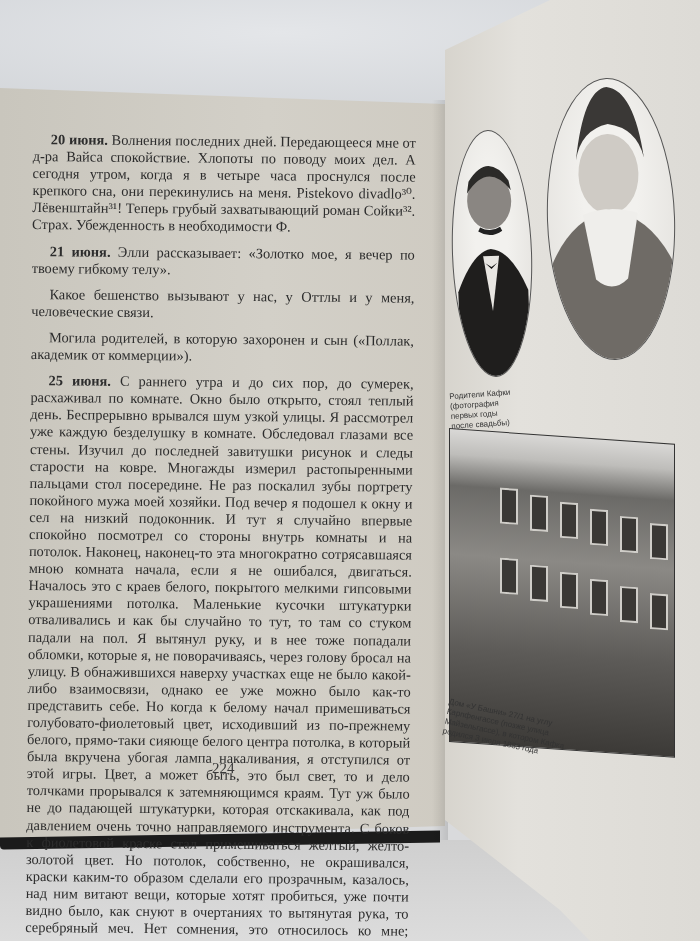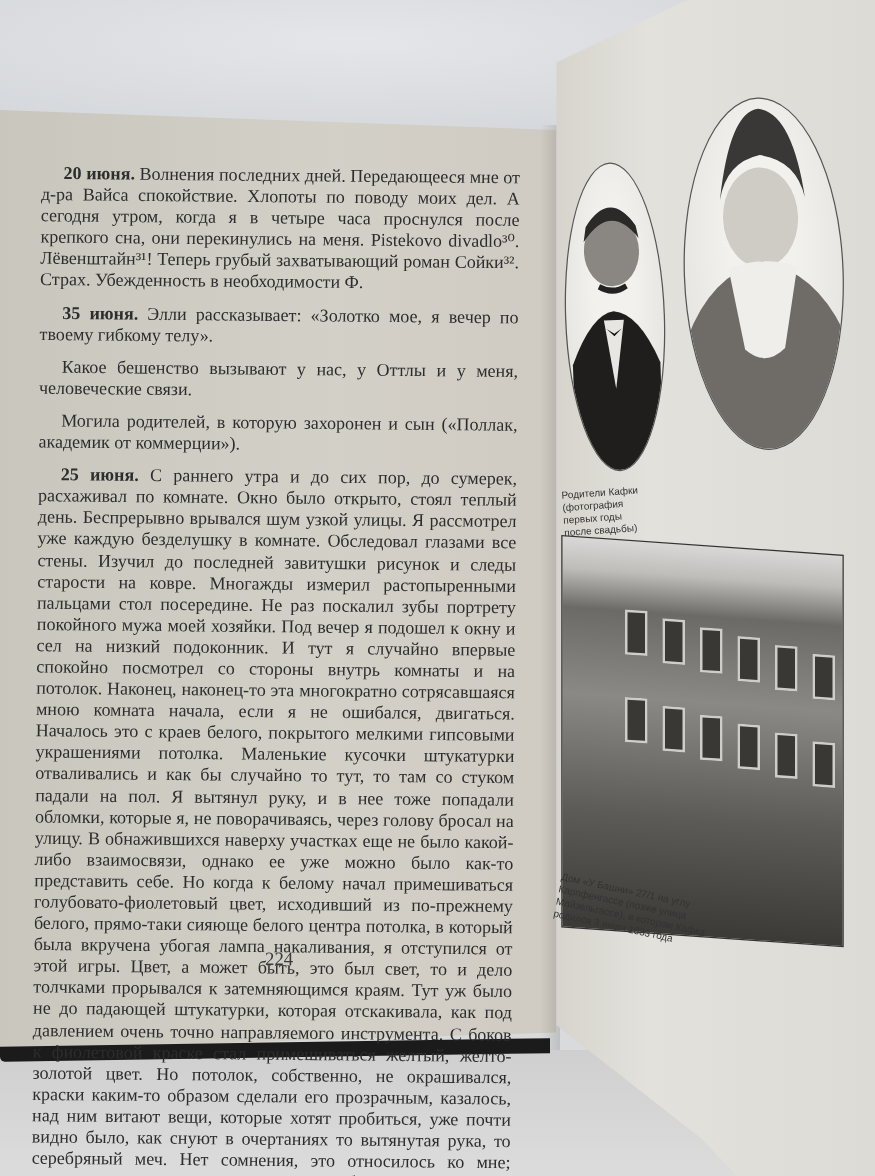--- a/index.html
+++ b/index.html
@@ -44,21 +44,21 @@
 
 <div class="wall"></div>
 <div class="table"></div>
 
 <div class="left-page"></div>
 <div class="cover-edge"></div>
 <div class="spine-shadow"></div>
 
 <div class="text-block">
   <p><span class="date">20 июня.</span><span> Волнения последних дней. Передающееся мне от д-ра Вайса спокойствие. Хлопоты по поводу моих дел. А сегодня утром, когда я в четыре часа проснулся после крепкого сна, они перекинулись на меня. Pistekovo divadlo³⁰. Лёвенштайн³¹! Теперь грубый захватывающий роман Сойки³². Страх. Убежденность в необходимости Ф.</span></p>
-  <p><span class="date">35 июня.</span><span> Элли рассказывает: «Золотко мое, я вечер по твоему гибкому телу».</span></p>
+  <p><span class="date">21 июня.</span><span> Элли рассказывает: «Золотко мое, я вечер по твоему гибкому телу».</span></p>
   <p><span>Какое бешенство вызывают у нас, у Оттлы и у меня, человеческие связи.</span></p>
   <p><span>Могила родителей, в которую захоронен и сын («Поллак, академик от коммерции»).</span></p>
   <p class="cont"><span class="date">25 июня.</span><span> С раннего утра и до сих пор, до сумерек, расхаживал по комнате. Окно было открыто, стоял теплый день. Беспрерывно врывался шум узкой улицы. Я рассмотрел уже каждую безделушку в комнате. Обследовал глазами все стены. Изучил до последней завитушки рисунок и следы старости на ковре. Многажды измерил растопыренными пальцами стол посередине. Не раз поскалил зубы портрету покойного мужа моей хозяйки. Под вечер я подошел к окну и сел на низкий подоконник. И тут я случайно впервые спокойно посмотрел со стороны внутрь комнаты и на потолок. Наконец, наконец-то эта многократно сотрясавшаяся мною комната начала, если я не ошибался, двигаться. Началось это с краев белого, покрытого мелкими гипсовыми украшениями потолка. Маленькие кусочки штукатурки отваливались и как бы случайно то тут, то там со стуком падали на пол. Я вытянул руку, и в нее тоже попадали обломки, которые я, не поворачиваясь, через голову бросал на улицу. В обнажившихся наверху участках еще не было какой-либо взаимосвязи, однако ее уже можно было как-то представить себе. Но когда к белому начал примешиваться голубовато-фиолетовый цвет, исходивший из по-прежнему белого, прямо-таки сияюще белого центра потолка, в который была вкручена убогая лампа накаливания, я отступился от этой игры. Цвет, а может быть, это был свет, то и дело толчками прорывался к затемняющимся краям. Тут уж было не до падающей штукатурки, которая отскакивала, как под давлением очень точно направляемого инструмента. С боков к фиолетовой краске стал примешиваться желтый, желто-золотой цвет. Но потолок, собственно, не окрашивался, краски каким-то образом сделали его прозрачным, казалось, над ним витают вещи, которые хотят пробиться, уже почти видно было, как снуют в очертаниях то вытянутая рука, то серебряный меч. Нет сомнения, это относилось ко мне; готовилось нечто, что должно меня освободить. Я вскочил на стол, вырвал лампу вместе с латунным стержнем и швырнул ее на пол, соскочил и оттолкнул стол с середины к стене. То,</span></p>
 </div>
 
 <div class="page-number">224</div>
 
 <div class="right-page"></div>
 
 <div class="oval oval-father">

